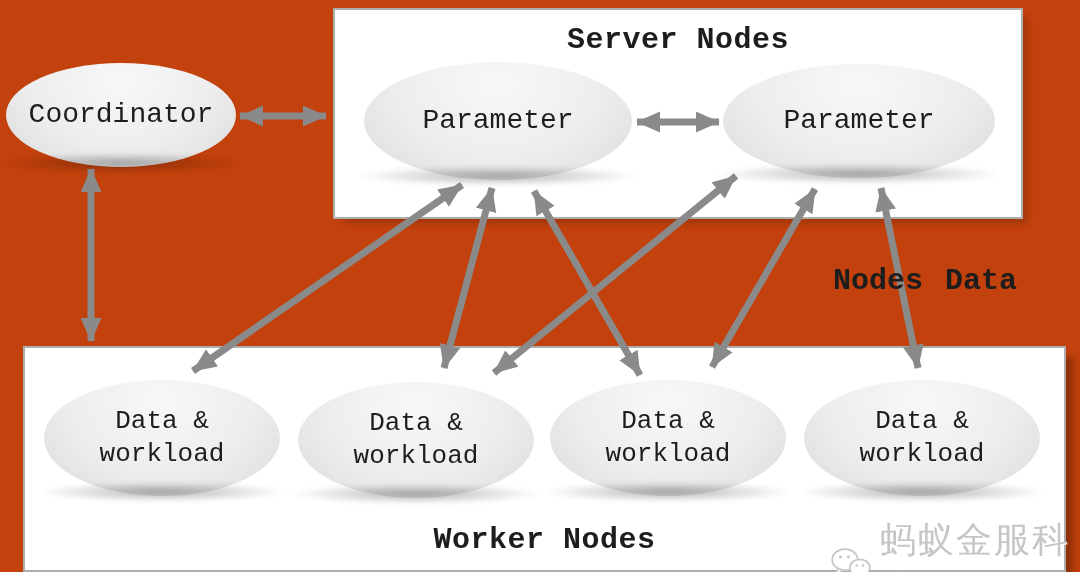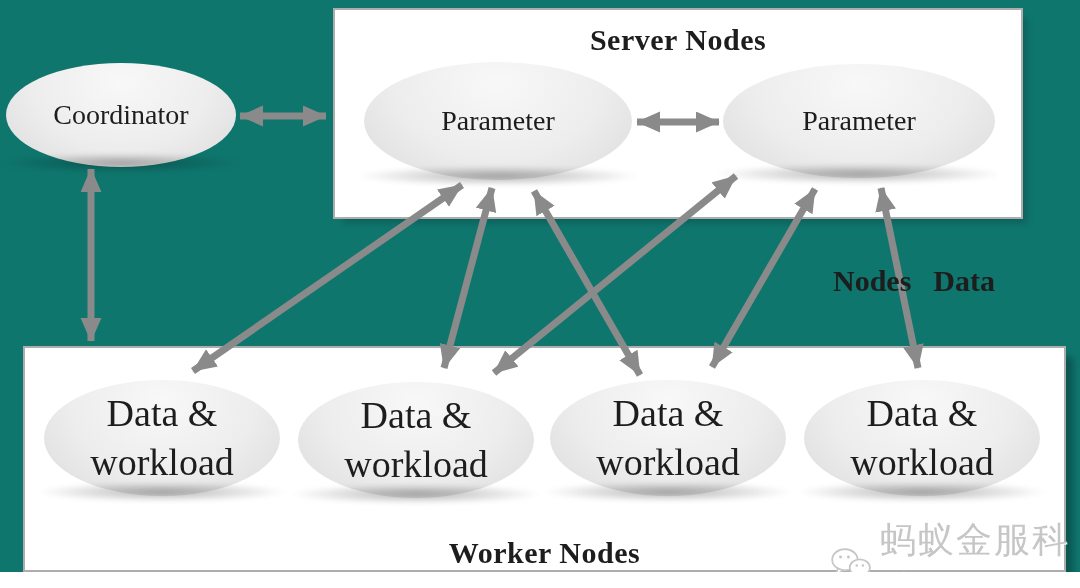--- a/index.html
+++ b/index.html
@@ -1,58 +1,58 @@
 <!DOCTYPE html>
 <html style="--arrow: #8a8a8a; --box-border: #adadad; --text: #1d1d1d; --watermark: #c6c6c6;"><head>
 <meta charset="utf-8">
 <style>
   html,body{margin:0;padding:0;background:#ffffff;}
   .stage{
     position:relative;width:1080px;height:572px;overflow:hidden;
-    background:#0f766e;
-    font-family:Liberation Serif, serif;
+    background:#c2410c;
+    font-family:Liberation Mono, monospace;
     color:var(--text,#1d1d1d);
   }
   .box{
     position:absolute;background:#ffffff;
     border:2px solid var(--box-border,#adadad);
     box-sizing:border-box;
   }
   .server-box{
     left:333px;top:8px;width:690px;height:211px;
     box-shadow:7px 7px 7px -3px rgba(0,0,0,0.18);
   }
   .worker-box{
     left:23px;top:346px;width:1043px;height:226px;
     box-shadow:10px 8px 7px -3px rgba(0,0,0,0.28);
   }
   .box-title{
     position:absolute;left:0;right:0;text-align:center;
     font-weight:700;font-size:30px;letter-spacing:0.5px;
   }
   .server-title{top:13px;}
-  .worker-title{bottom:0;}
+  .worker-title{bottom:13px;}
   .node{
     position:absolute;border-radius:50%;
     background:radial-gradient(ellipse at 50% 18%, #f8f8f8 0%, #ededed 55%, #dbdbdb 100%);
     display:flex;align-items:center;justify-content:center;
     text-align:center;z-index:1;
   }
   .node::before{ 
     content:"";position:absolute;z-index:-1;
     left:-18%;width:136%;height:26px;bottom:-9px;
     background:radial-gradient(closest-side, rgba(0,0,0,0.30), rgba(0,0,0,0) 78%);
     filter:blur(2px);
   }
   .node-label{font-size:28px;line-height:1.28;white-space:pre-line;}
   .coordinator{left:6px;top:63px;width:230px;height:104px;}
   .parameter-1{left:364px;top:62px;width:268px;height:118px;}
   .parameter-2{left:723px;top:64px;width:272px;height:114px;}
   .worker{width:236px;height:116px;}
-  .worker .node-label{font-size:38px;}
+  .worker .node-label{font-size:26px;}
   .worker-1{left:44px;top:380px;}
   .worker-2{left:298px;top:382px;}
   .worker-3{left:550px;top:380px;}
   .worker-4{left:804px;top:380px;}
   .arrows{position:absolute;left:0;top:0;width:1080px;height:588px;z-index:2;pointer-events:none;}
   .pullpush{
     position:absolute;left:833px;top:264px;z-index:3;
     display:flex;gap:22px;font-weight:700;font-size:30px;
   }
   .watermark{

